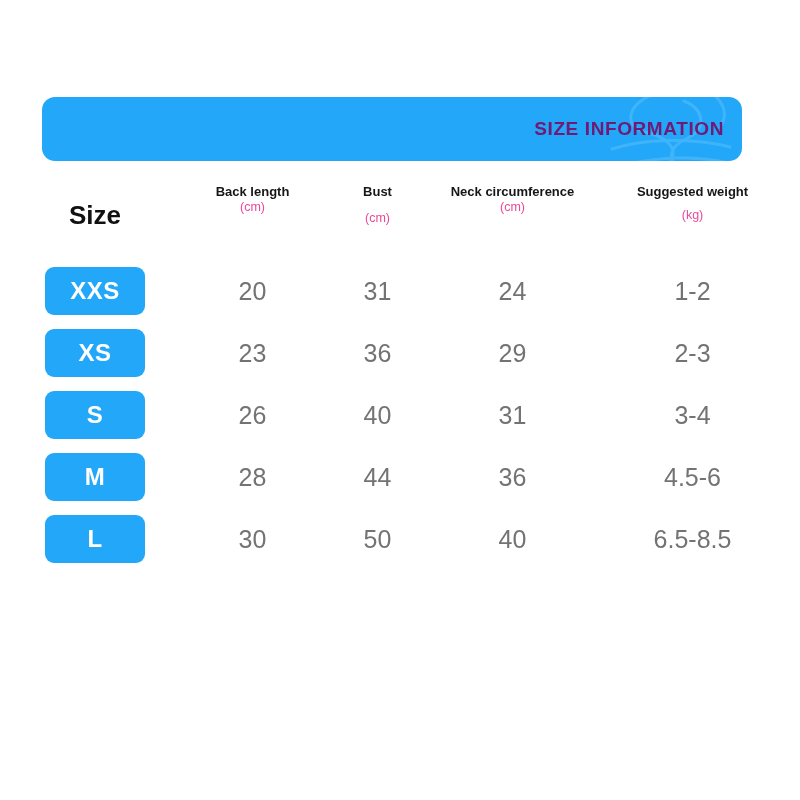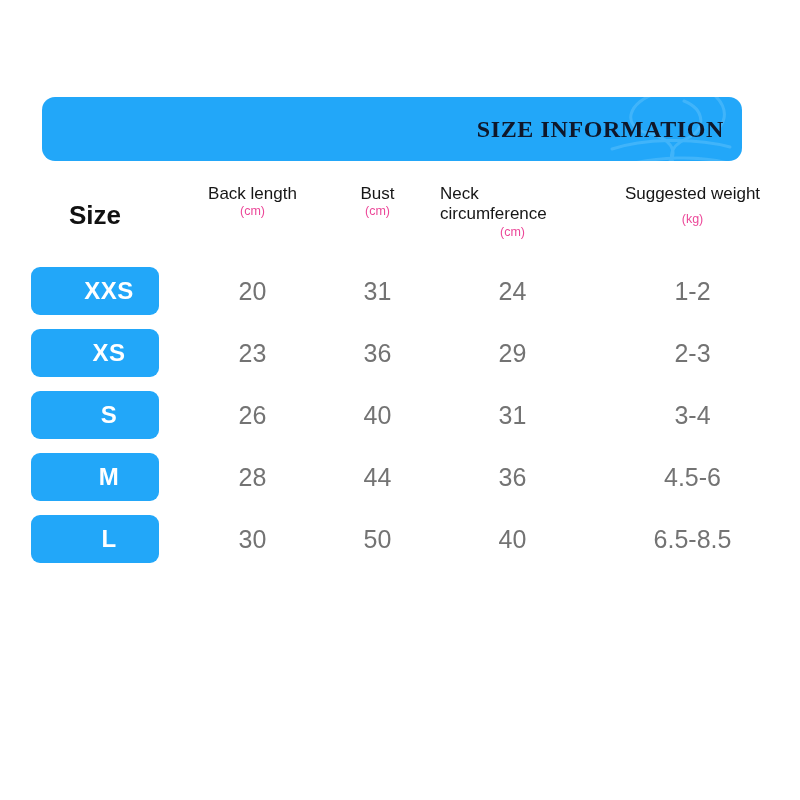--- a/index.html
+++ b/index.html
@@ -38,26 +38,25 @@
     width: 230px;
     height: 90px;
     opacity: 0.5;
     pointer-events: none;
   }
   .banner-title {
     position: absolute;
     right: 18px;
     top: 50%;
     transform: translateY(-50%);
-    color: #0f172a;
-    font-size: 24px;
+    color: #701a75;
+    font-size: 19px;
     font-weight: bold;
     letter-spacing: 0.6px;
     white-space: nowrap;
-    font-family: Liberation Serif, serif;
   }
 
   
   .table {
     position: absolute;
     left: 0;
     top: 178px;
     width: 800px;
   }
 
@@ -77,31 +76,31 @@
   }
 
   .col {
     display: flex;
     flex-direction: column;
     align-items: center;
     justify-content: center;
   }
   .col-size   { width: 190px; }
   .col-back   { width: 125px; }
-  .col-bust   { width: 125px; }
+  .col-bust   { width: 125px; gap: 11px; }
   .col-neck   { width: 145px; }
   .col-weight { width: 215px; gap: 8px; }
 
   .head-row .col { padding-top: 6px; }
 
   .head-main {
-    font-size: 17px;
-    font-weight: normal;
+    font-size: 13px;
+    font-weight: bold;
     color: #161616;
-    text-align: left;
+    text-align: center;
     line-height: 1.2;
   }
   .head-unit {
     font-size: 12.5px;
     color: #ec4899;
     margin-top: 0;
     text-align: center;
   }
   .head-size {
     font-size: 26px;
@@ -116,21 +115,20 @@
     height: 48px;
     background: #22a7f9;
     border-radius: 9px;
     display: flex;
     align-items: center;
     justify-content: center;
     color: #ffffff;
     font-size: 24px;
     font-weight: bold;
     letter-spacing: 0.5px;
-    padding-left: 28px;
   }
 
   .cell-value {
     font-size: 25px;
     color: #737373;
     text-align: center;
     white-space: nowrap;
   }
 </style>
 </head>

